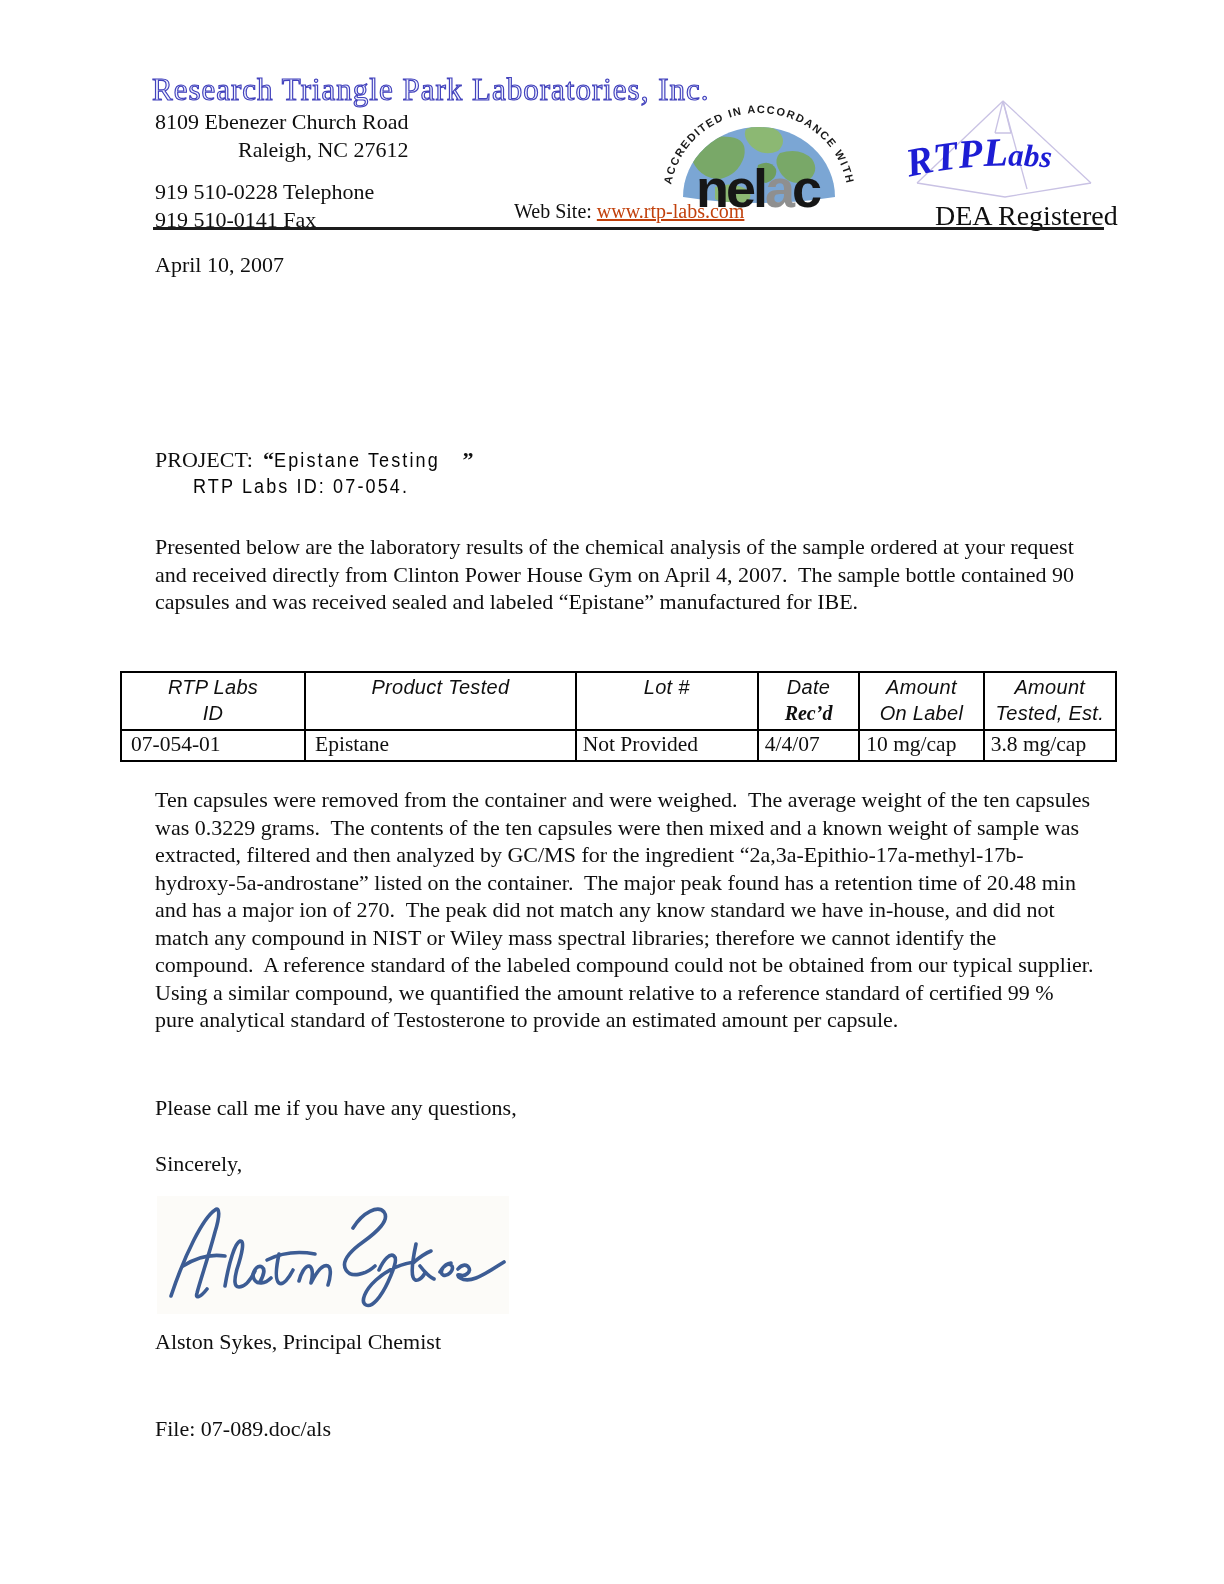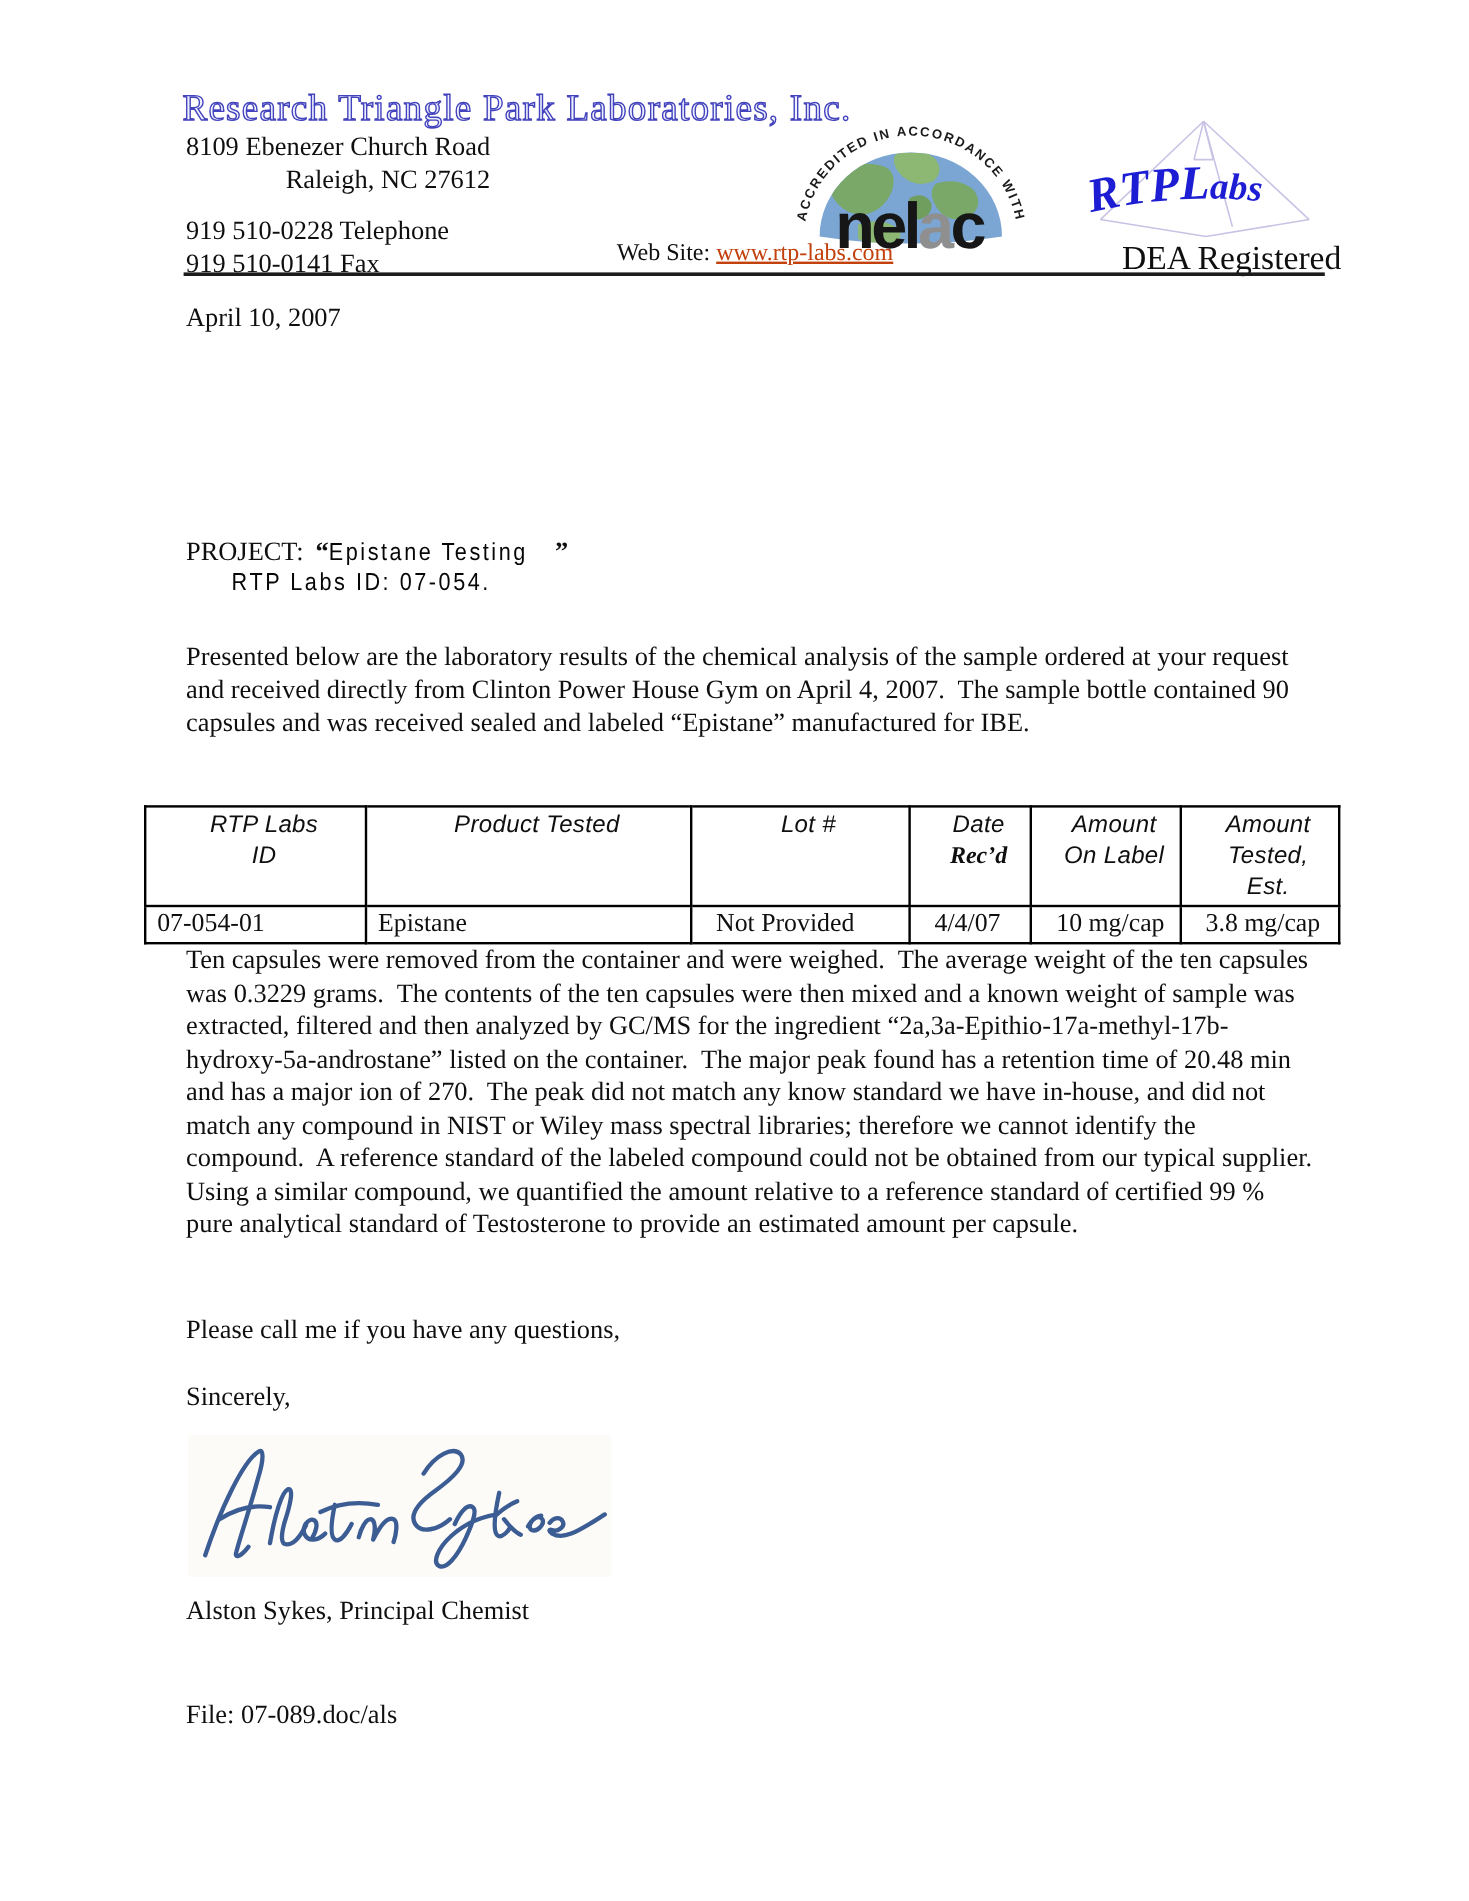--- a/index.html
+++ b/index.html
@@ -47,21 +47,21 @@
   .para2 { left:145px; top:786px; width:942px; white-space:pre-wrap; }
   .closing1 { left:145px; top:1094px; }
   .closing2 { left:145px; top:1150px; }
   .signer-line { left:145px; top:1328px; }
   .file-line { left:145px; top:1415px; }
 
   
   .results-table-wrap { left:110px; top:671px; width:997px; }
   table.results { width:100%; border-collapse:collapse; table-layout:fixed; }
   table.results td, table.results th {
-    border:2px solid #000; vertical-align:top; padding:1px 6px 2px 20px;
+    border:2px solid #000; vertical-align:top; padding:1px 6px 2px 6px;
   }
   th .hline {
     display:block; font-family:"Liberation Sans", sans-serif; font-style:italic;
     font-weight:normal; font-size:20px; line-height:26px; text-align:center;
     letter-spacing:0.3px;
   }
   th .hline.recd {
     font-family:"Liberation Serif", serif; font-weight:bold; font-style:italic;
     letter-spacing:0;
   }

